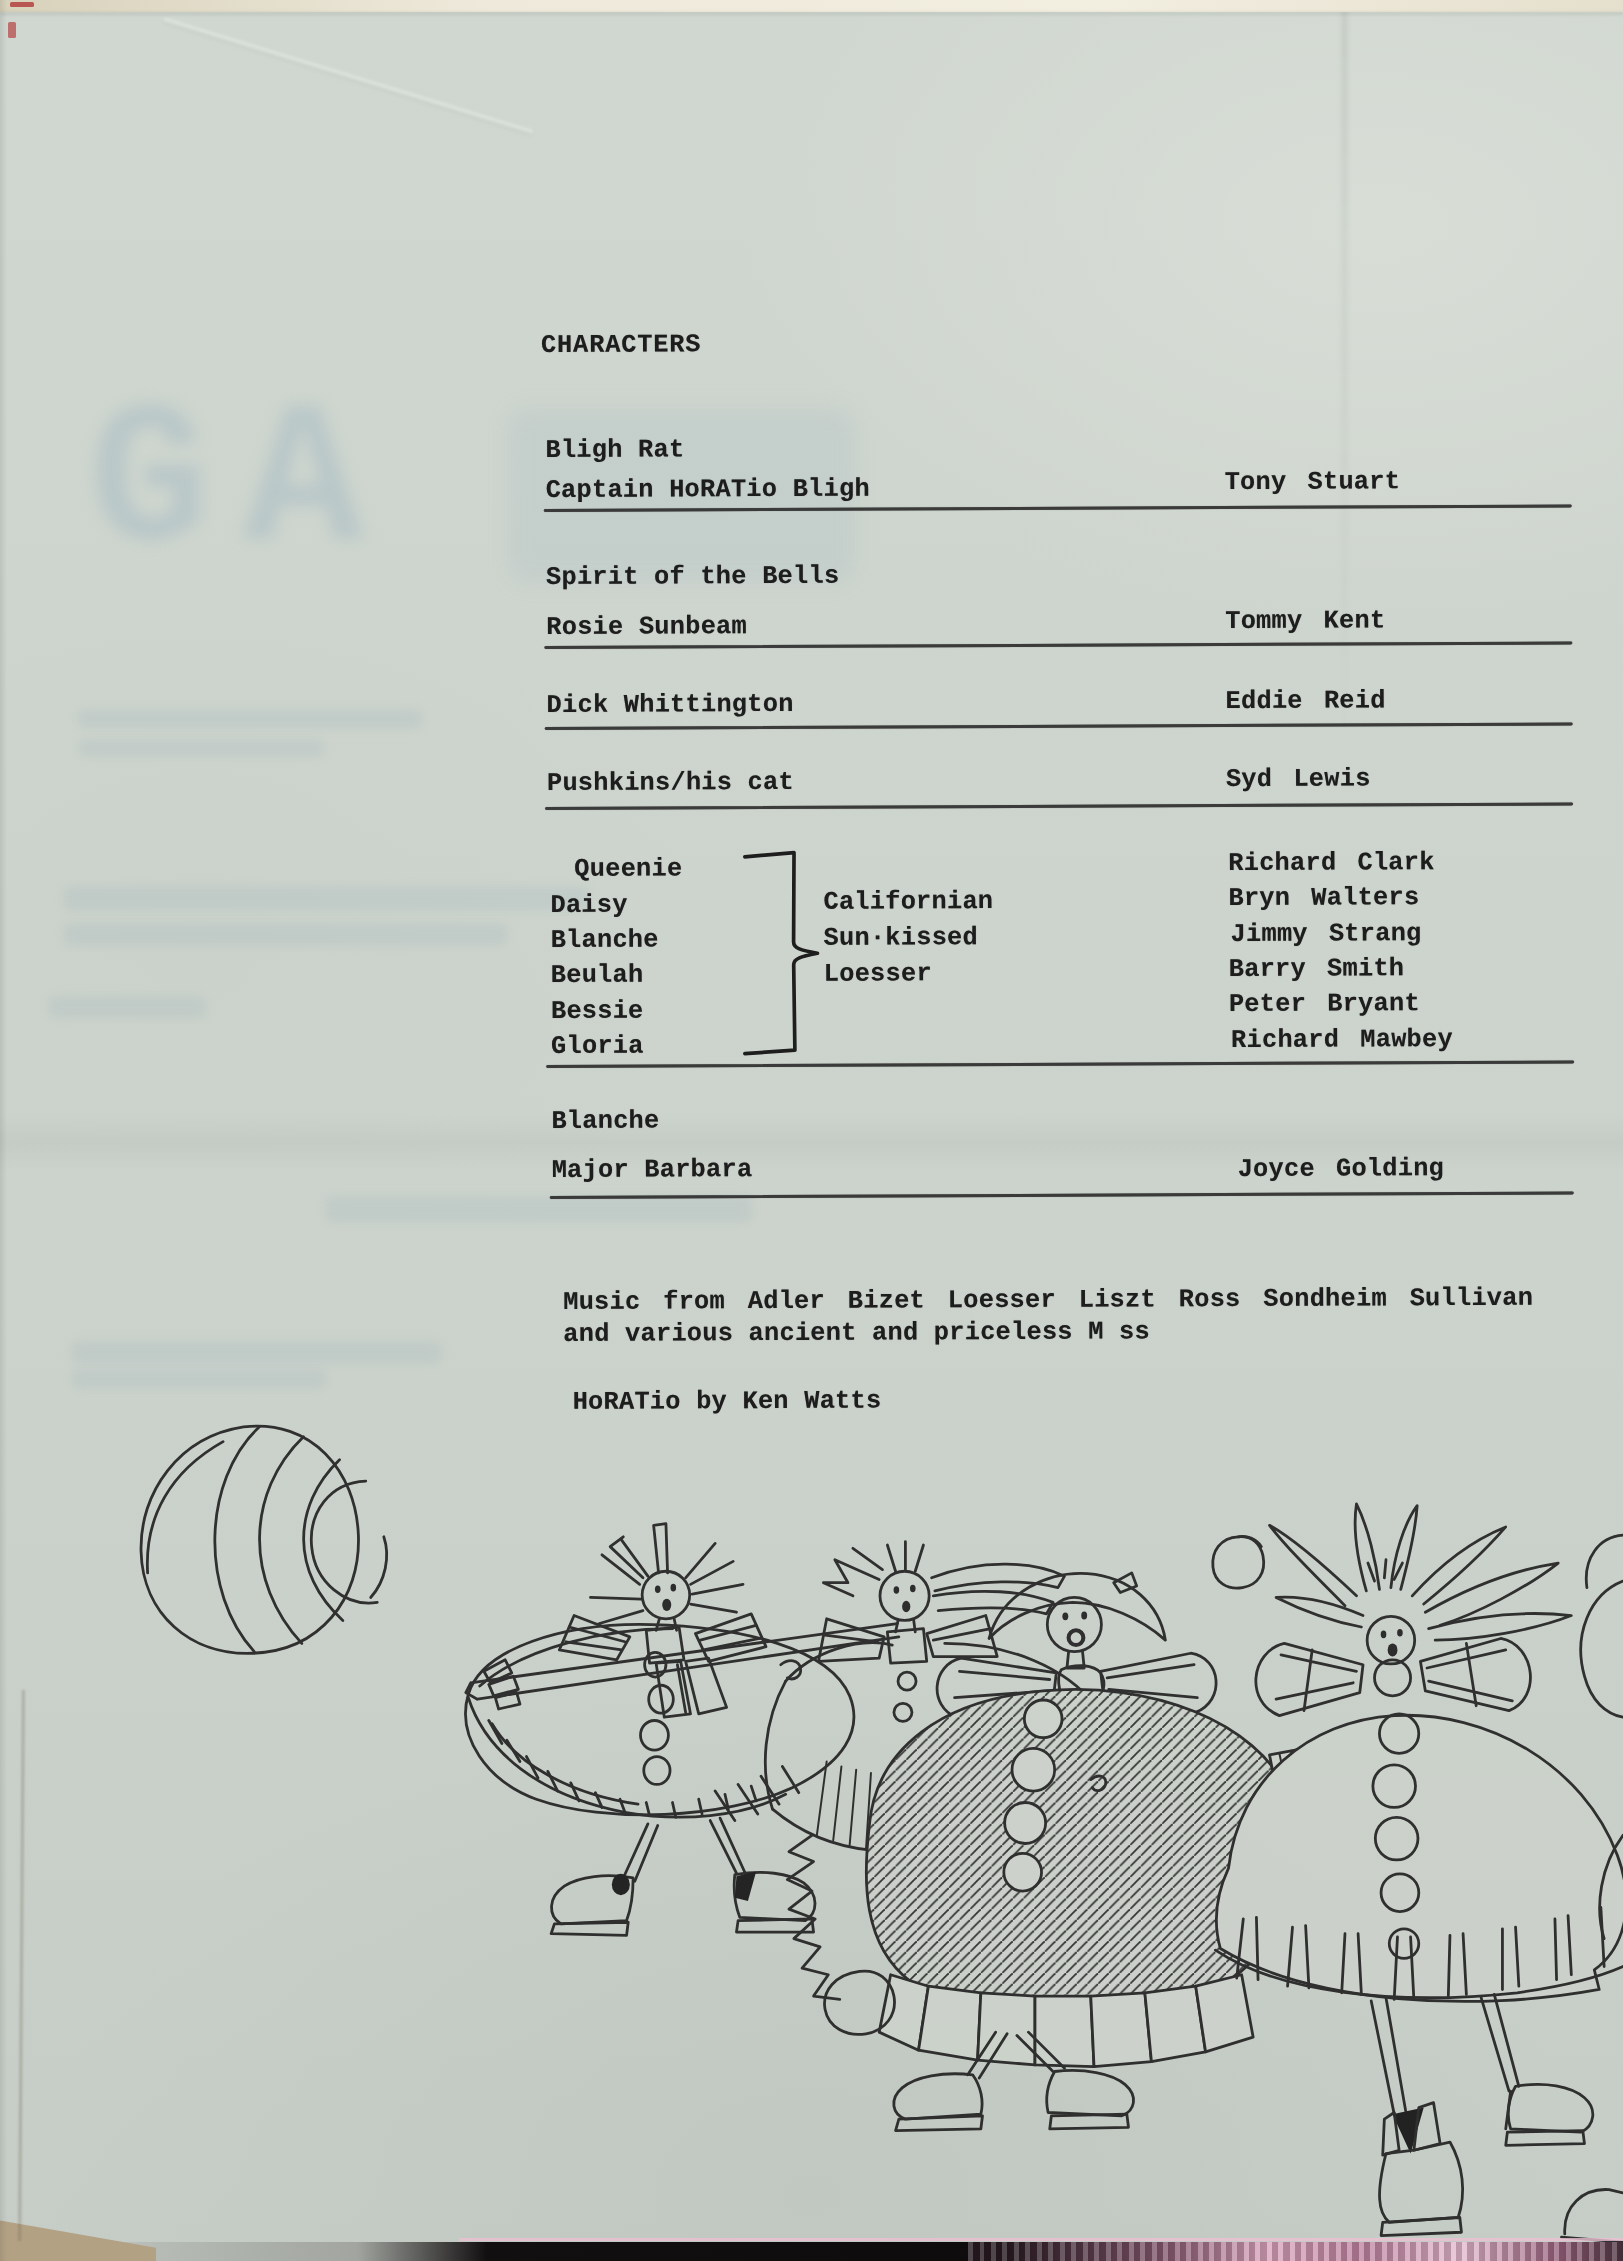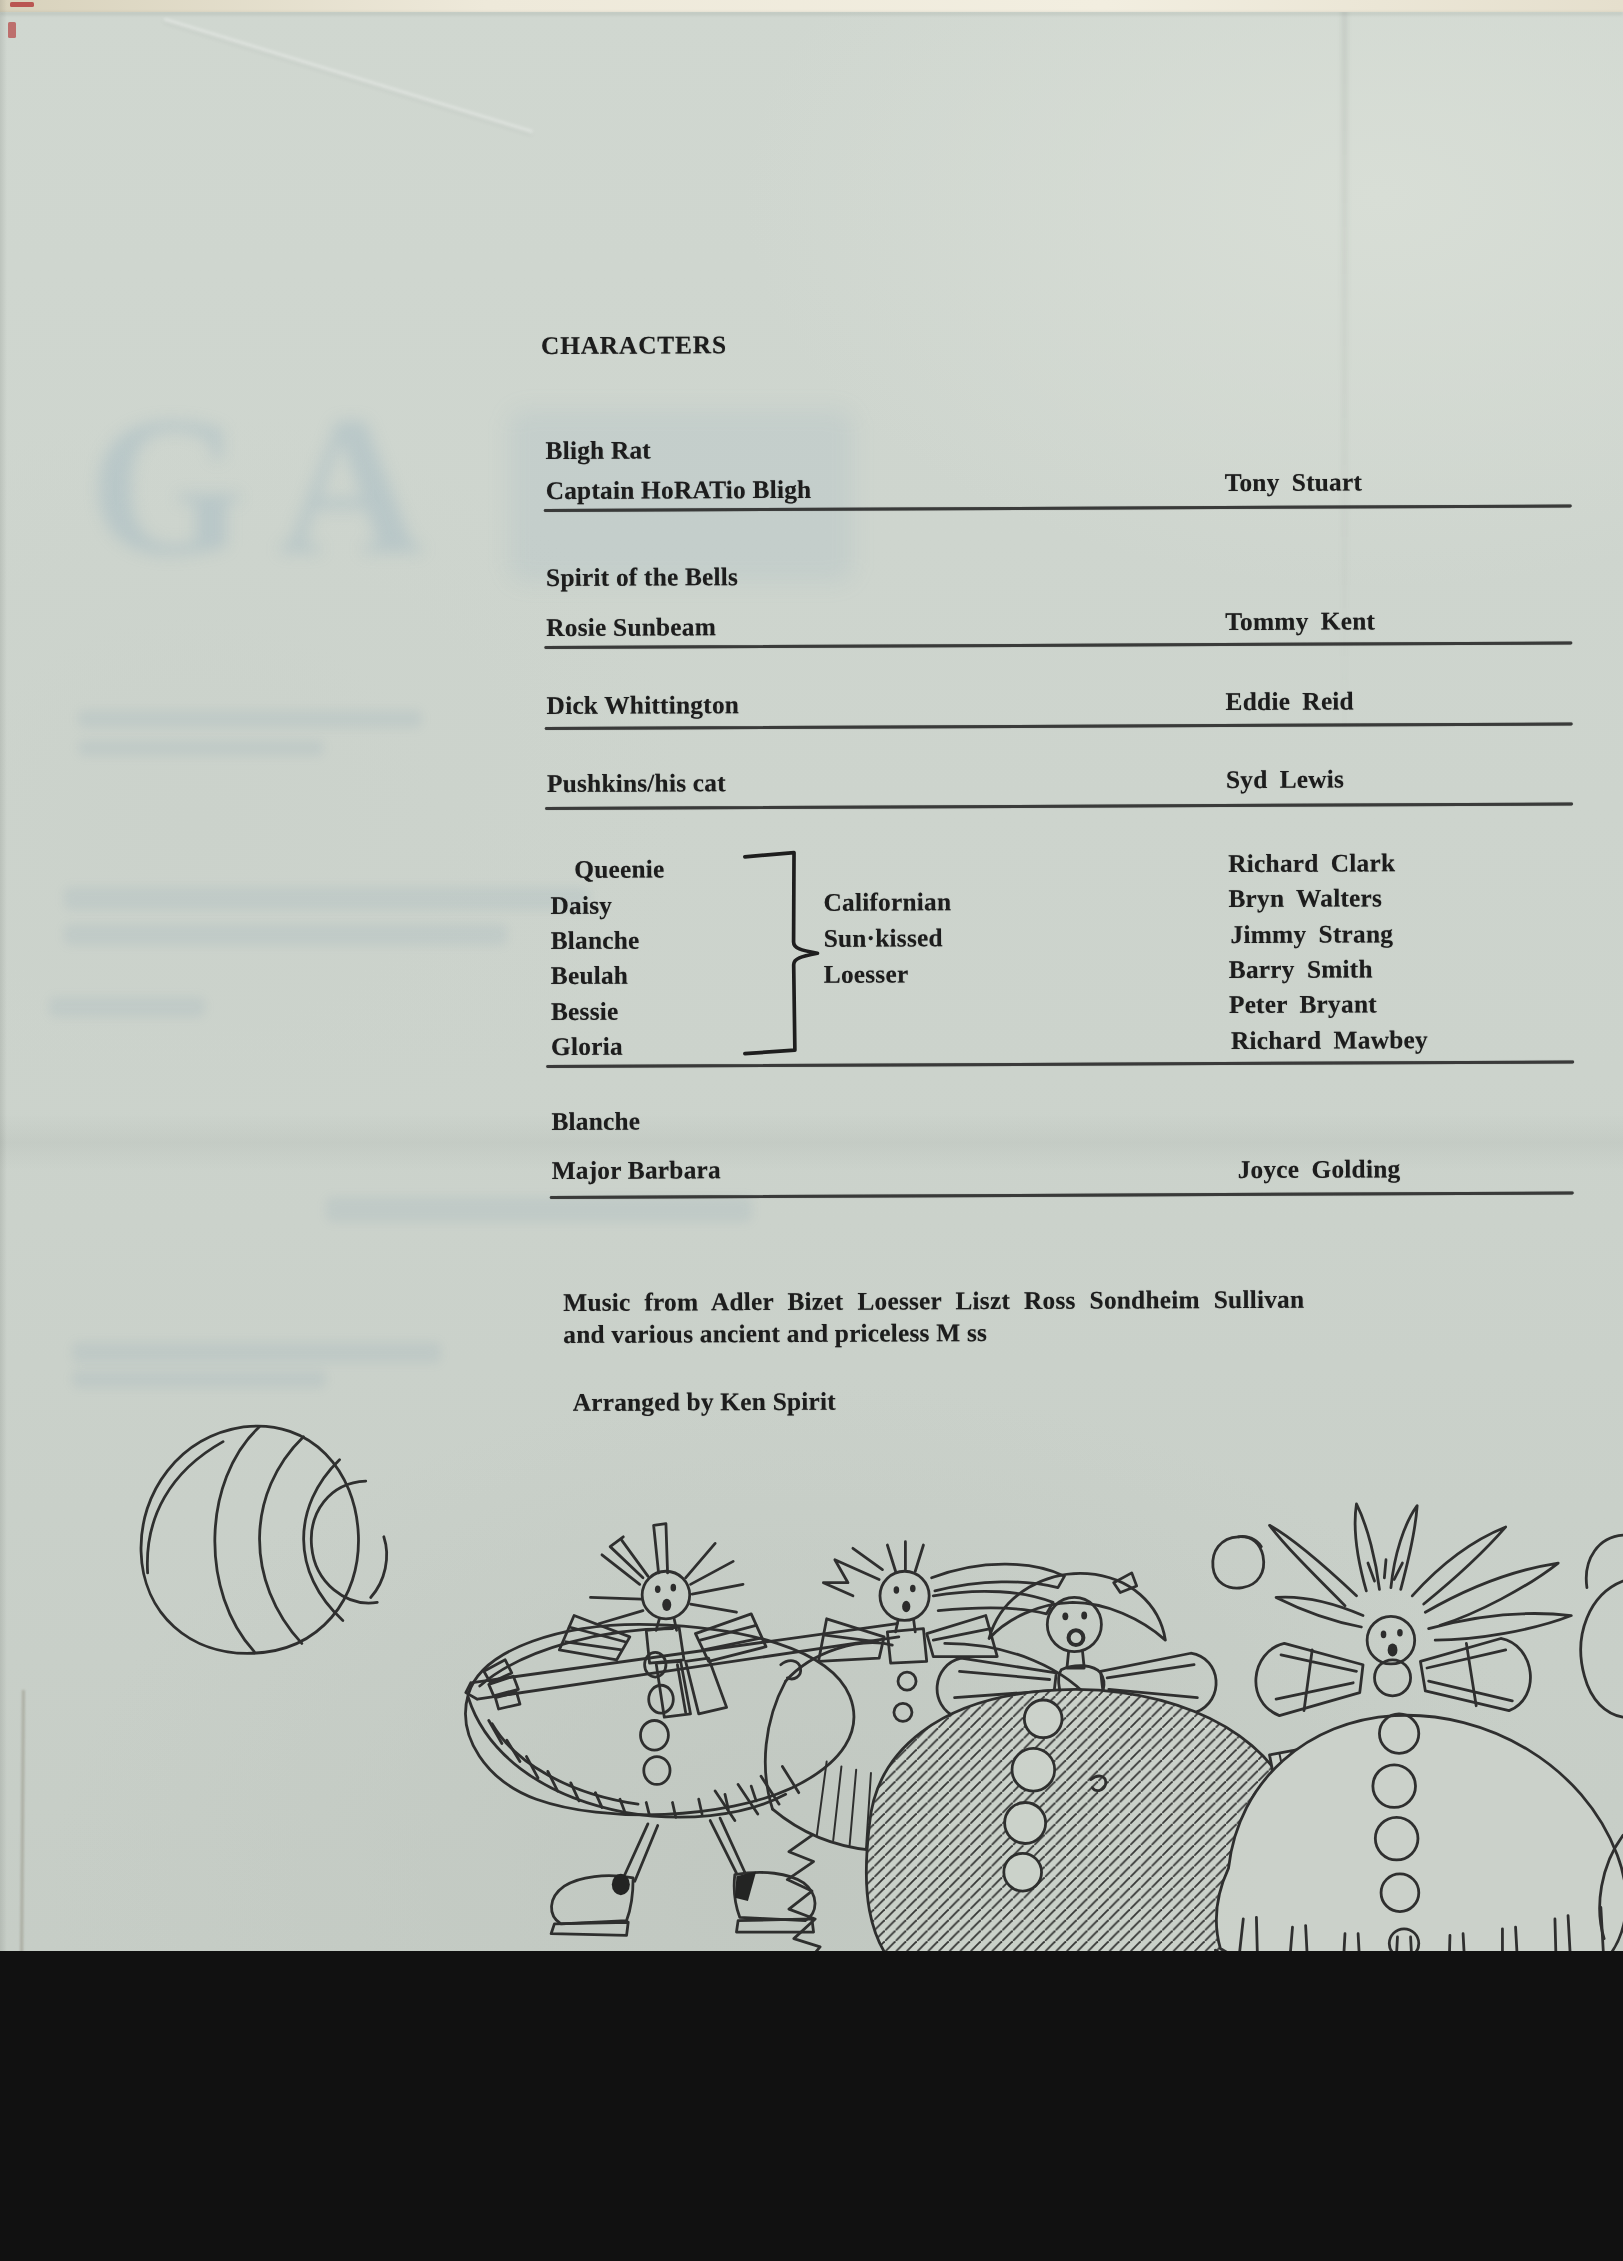--- a/index.html
+++ b/index.html
@@ -1,17 +1,17 @@
 <!DOCTYPE html>
 <html style="font-size:13px"><head>
 <meta charset="utf-8">
 <style>
   html,body{margin:0;padding:0;background:#111;}
-  #page{position:relative;width:1623px;height:1951px;overflow:hidden;
-        font-family:Liberation Serif, serif;
+  #page{position:relative;width:1623px;height:2261px;overflow:hidden;
+        font-family:Liberation Mono, monospace;
         background:
           radial-gradient(1066px 656px at 85% 10%, #d8ded6 0%, rgba(216,222,214,0) 60%),
           radial-gradient(902px 738px at 12% 42%, #cbd2cb 0%, rgba(203,210,203,0) 55%),
           radial-gradient(1230px 820px at 50% 97%, #c1c8c1 0%, rgba(193,200,193,0) 62%),
           linear-gradient(180deg,#d0d7d0 0%, #ccd3cc 55%, #c6cdc6 100%);}
   .t{position:absolute;font-weight:700;font-size:25.4px;line-height:29.5px;color:#1d1d1d;
      letter-spacing:0.2px;white-space:nowrap;text-shadow:0 0 0.8px rgba(25,25,25,.45);}
   .sp{word-spacing:5.7px;}
   .wide{word-spacing:7.4px;}
   .rule{position:absolute;left:543px;width:1028px;height:2.5px;background:#262626;
@@ -116,21 +116,21 @@
     <div class="t sp" style="left:1228px;top:1029px;">Richard Mawbey</div>
     <div class="rule" style="top:1065px;"></div>
 
     <div class="t" style="left:548px;top:1107px;">Blanche</div>
     <div class="t" style="left:548px;top:1156px;">Major Barbara</div>
     <div class="t sp" style="left:1234px;top:1158px;">Joyce Golding</div>
     <div class="rule" style="top:1196px;left:546px;width:1024px;"></div>
 
     <div class="t wide" style="left:559px;top:1288px;">Music from Adler Bizet Loesser Liszt Ross Sondheim Sullivan</div>
     <div class="t" style="left:559px;top:1320px;">and various ancient and priceless M ss</div>
-    <div class="t" style="left:568px;top:1388px;">Arranged by Ken Spirit</div>
+    <div class="t" style="left:568px;top:1388px;">HoRATio by Ken Watts</div>
   </div>
 
   <svg class="drawing" width="1623" height="885" viewBox="0 0 1979 1079">
     <defs>
       <pattern id="hatch" width="13" height="13" patternUnits="userSpaceOnUse">
         <rect width="13" height="13" fill="#cbd2ca"></rect>
         <path d="M -3 16 L 16 -3" stroke="#2a2a2a" stroke-width="2.2"></path>
         <path d="M 10 29 L 29 10" stroke="#2a2a2a" stroke-width="2.2"></path>
       </pattern>
     </defs>

